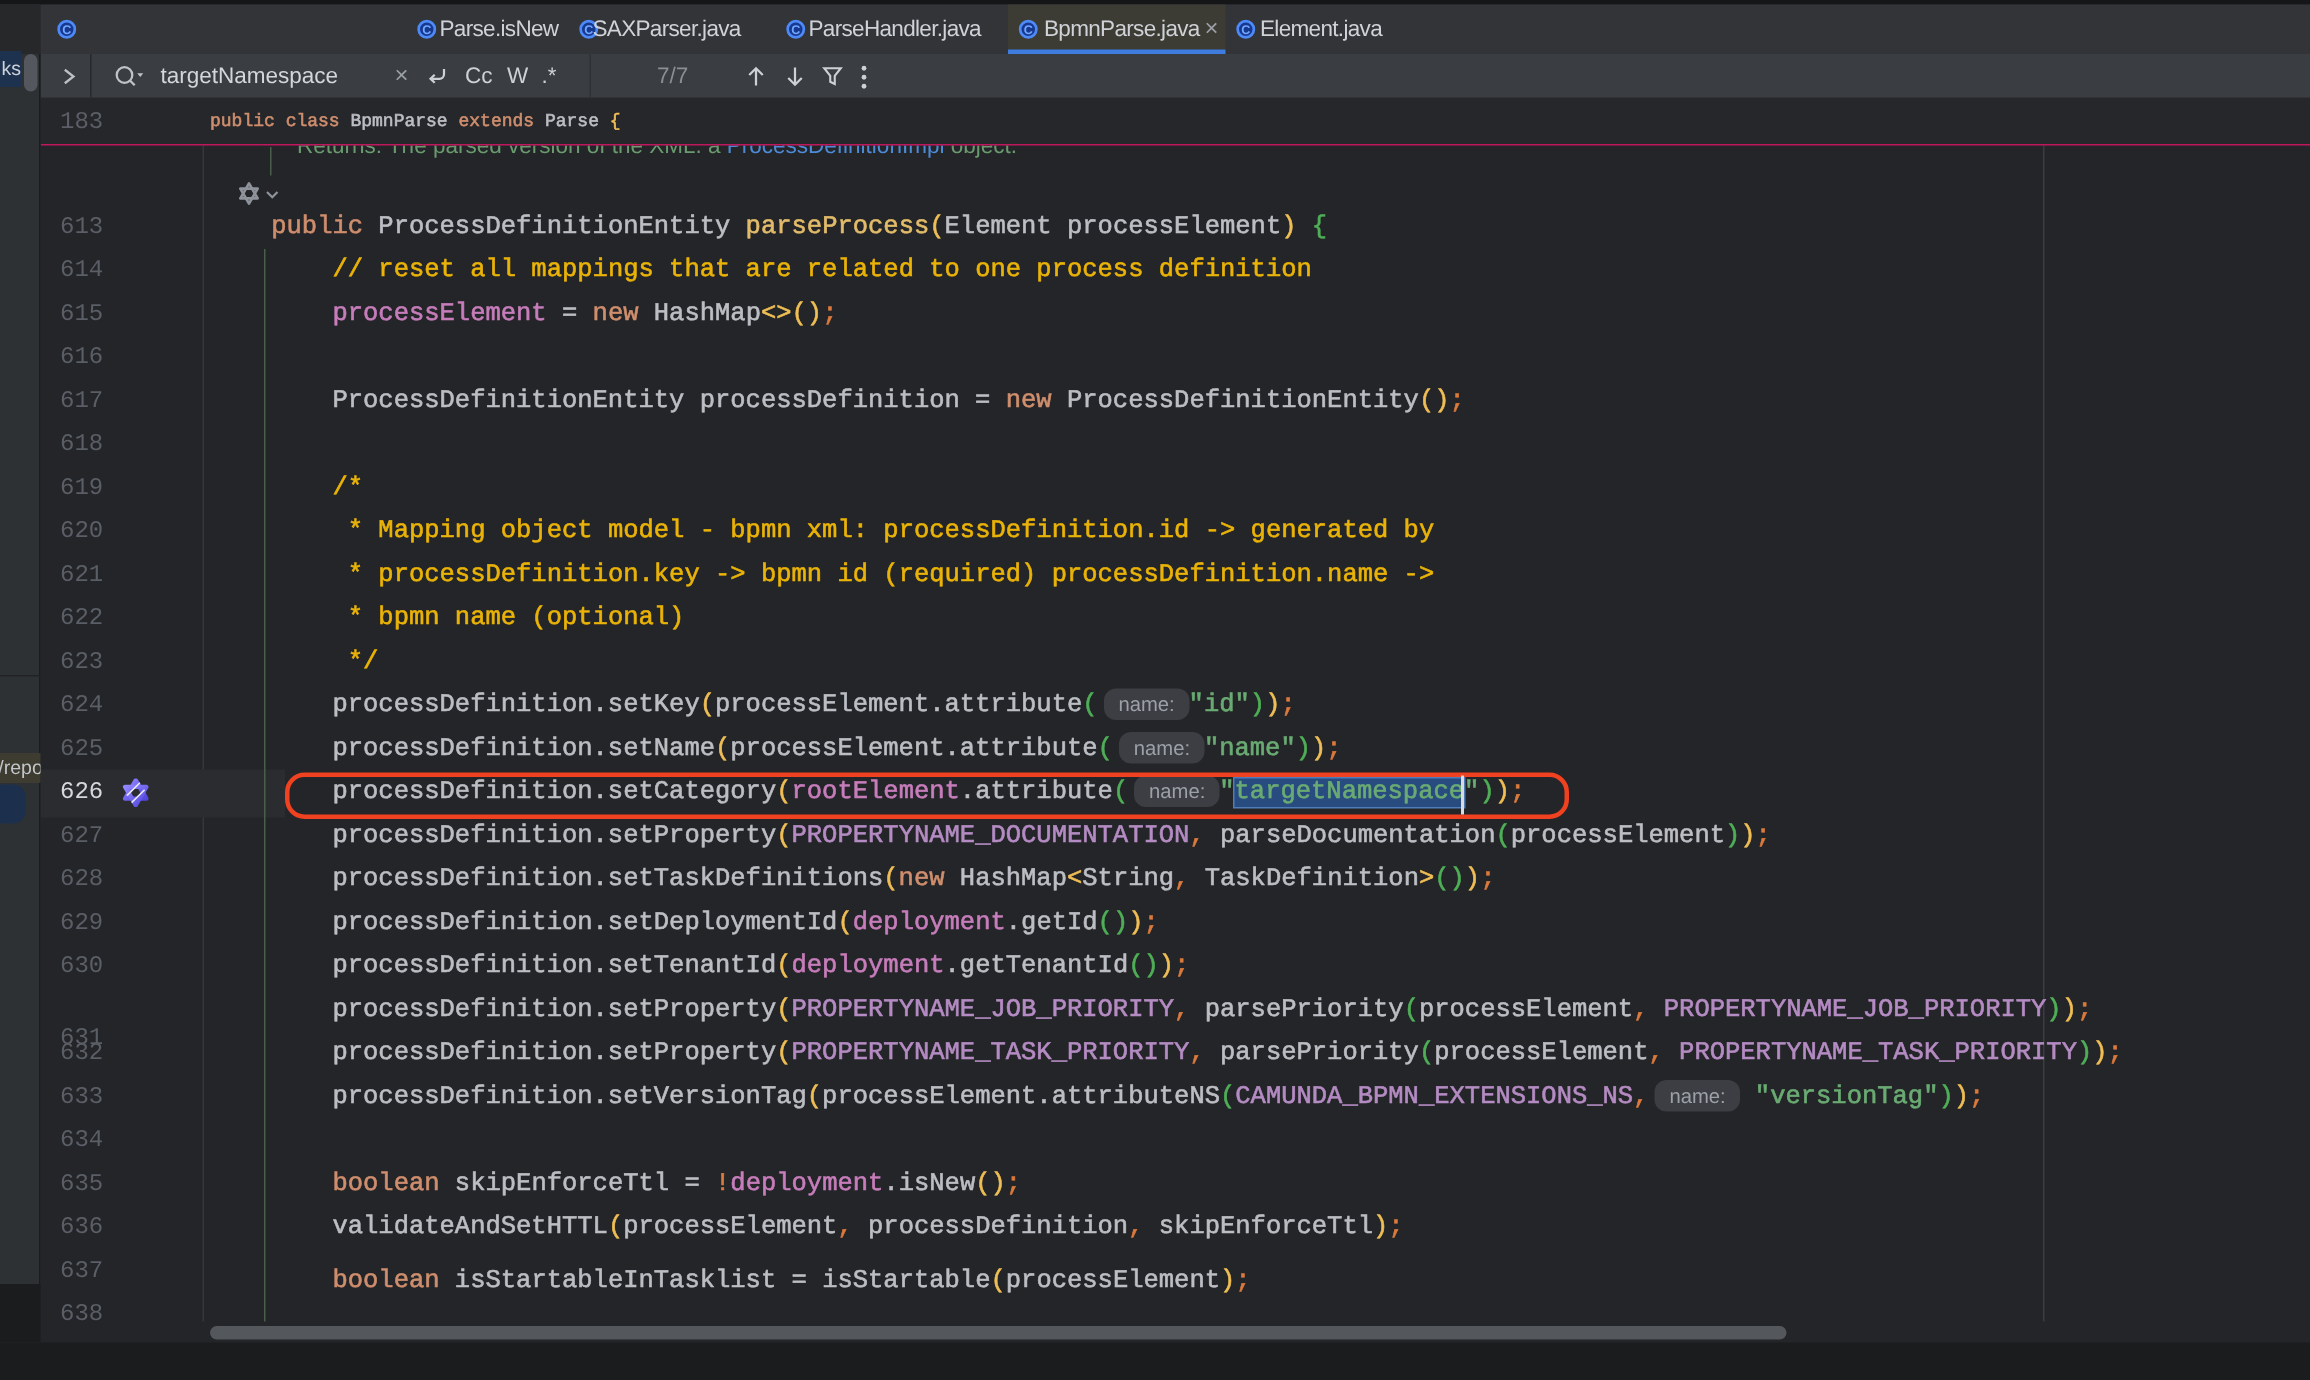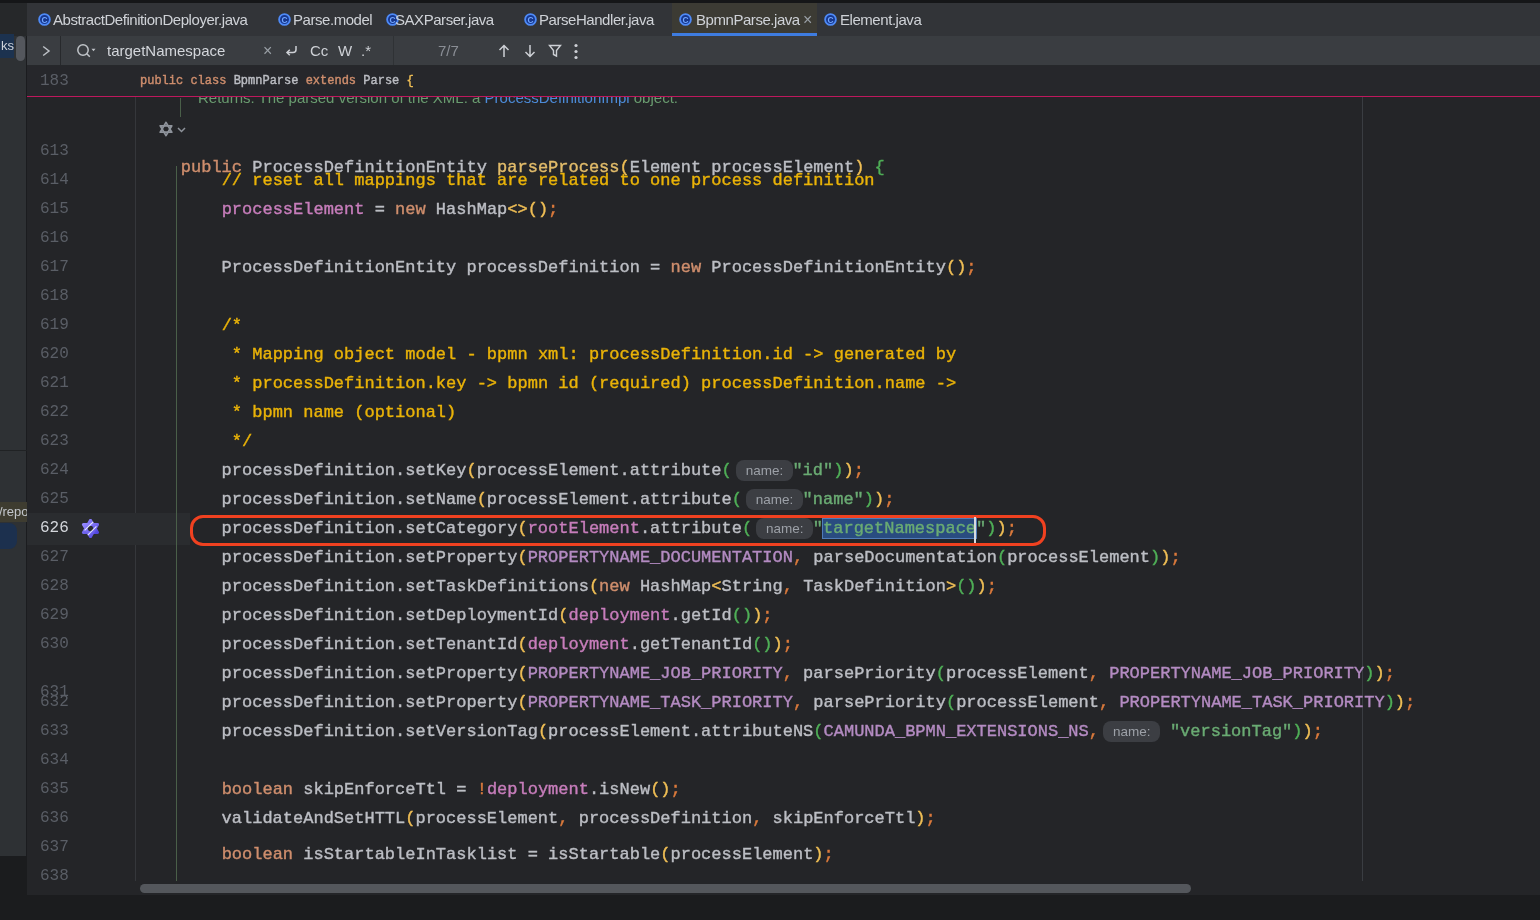--- a/index.html
+++ b/index.html
@@ -42,26 +42,25 @@
 </style></head>
 <body>
 <div class="abs" id="topstrip"></div>
 <div class="abs" id="tabbar">
 <div id="atab"></div>
     <div id="aline"></div>
 <svg class="ticon" style="left:9px" width="17" height="17">
       <circle cx="8.5" cy="8.5" r="5.4" fill="#17388F" stroke="#4E8AF7" stroke-width="1.8"></circle>
       <text x="8.5" y="11.6" font-size="8.4" font-weight="bold" text-anchor="middle" fill="#71A6FF" font-family="Liberation Sans">C</text>
     </svg>
-<div class="tab" style="left:26px">AbstractDefinitionDeployer.java</div>
 <svg class="ticon" style="left:249px" width="17" height="17">
       <circle cx="8.5" cy="8.5" r="5.4" fill="#17388F" stroke="#4E8AF7" stroke-width="1.8"></circle>
       <text x="8.5" y="11.6" font-size="8.4" font-weight="bold" text-anchor="middle" fill="#71A6FF" font-family="Liberation Sans">C</text>
     </svg>
-<div class="tab" style="left:266px">Parse.model</div>
+<div class="tab" style="left:266px">Parse.isNew</div>
 <svg class="ticon" style="left:357px" width="17" height="17">
       <circle cx="8.5" cy="8.5" r="5.4" fill="#17388F" stroke="#4E8AF7" stroke-width="1.8"></circle>
       <text x="8.5" y="11.6" font-size="8.4" font-weight="bold" text-anchor="middle" fill="#71A6FF" font-family="Liberation Sans">C</text>
     </svg>
 <div class="tab" style="left:368px">SAXParser.java</div>
 <svg class="ticon" style="left:495px" width="17" height="17">
       <circle cx="8.5" cy="8.5" r="5.4" fill="#17388F" stroke="#4E8AF7" stroke-width="1.8"></circle>
       <text x="8.5" y="11.6" font-size="8.4" font-weight="bold" text-anchor="middle" fill="#71A6FF" font-family="Liberation Sans">C</text>
     </svg>
 <div class="tab" style="left:512px">ParseHandler.java</div>
@@ -176,21 +175,21 @@
         <linearGradient id="ai" x1="0" y1="0" x2="1" y2="1">
           <stop offset="0" stop-color="#9286FF"></stop>
           <stop offset="1" stop-color="#5246DD"></stop>
         </linearGradient>
       </defs>
       <path d="M9 1.2 L2.3 12.7 H15.7 Z" fill="none" stroke="url(#ai)" stroke-width="2.8" stroke-linejoin="round"></path>
       <path d="M9 16.8 L2.3 5.3 H15.7 Z" fill="none" stroke="url(#ai)" stroke-width="2.8" stroke-linejoin="round"></path>
       <path d="M3.4 10.8 L11.6 2.7" stroke="#E8E9FF" stroke-width="1"></path>
       <path d="M6.4 15.2 L14.6 7.1" stroke="#E8E9FF" stroke-width="1"></path>
     </svg>
-<div class="L" style="top:153px">    <span class="k">public</span> ProcessDefinitionEntity <span class="m">parseProcess</span><span class="y">(</span>Element processElement<span class="y">)</span> <span class="gr">{</span></div>
+<div class="L" style="top:137px">    <span class="k">public</span> ProcessDefinitionEntity <span class="m">parseProcess</span><span class="y">(</span>Element processElement<span class="y">)</span> <span class="gr">{</span></div>
 <div class="L" style="top:166px">        <span class="cm">// reset all mappings that are related to one process definition</span></div>
 <div class="L" style="top:195px">        <span class="f">processElement</span> = <span class="k">new</span> HashMap<span class="y">&lt;&gt;()</span><span class="p">;</span></div>
 <div class="L" style="top:253px">        ProcessDefinitionEntity processDefinition = <span class="k">new</span> ProcessDefinitionEntity<span class="y">()</span><span class="p">;</span></div>
 <div class="L" style="top:311px">        <span class="cm">/*</span></div>
 <div class="L" style="top:340px">        <span class="cm"> * Mapping object model - bpmn xml: processDefinition.id -&gt; generated by</span></div>
 <div class="L" style="top:369px">        <span class="cm"> * processDefinition.key -&gt; bpmn id (required) processDefinition.name -&gt;</span></div>
 <div class="L" style="top:398px">        <span class="cm"> * bpmn name (optional)</span></div>
 <div class="L" style="top:427px">        <span class="cm"> */</span></div>
 <div class="L" style="top:456px">        processDefinition.setKey<span class="y">(</span>processElement.attribute<span class="gr">(</span> <span class="h">name:</span><span class="s">"id"</span><span class="gr">)</span><span class="y">)</span><span class="p">;</span></div>
 <div class="L" style="top:485px">        processDefinition.setName<span class="y">(</span>processElement.attribute<span class="gr">(</span> <span class="h">name:</span><span class="s">"name"</span><span class="gr">)</span><span class="y">)</span><span class="p">;</span></div>

